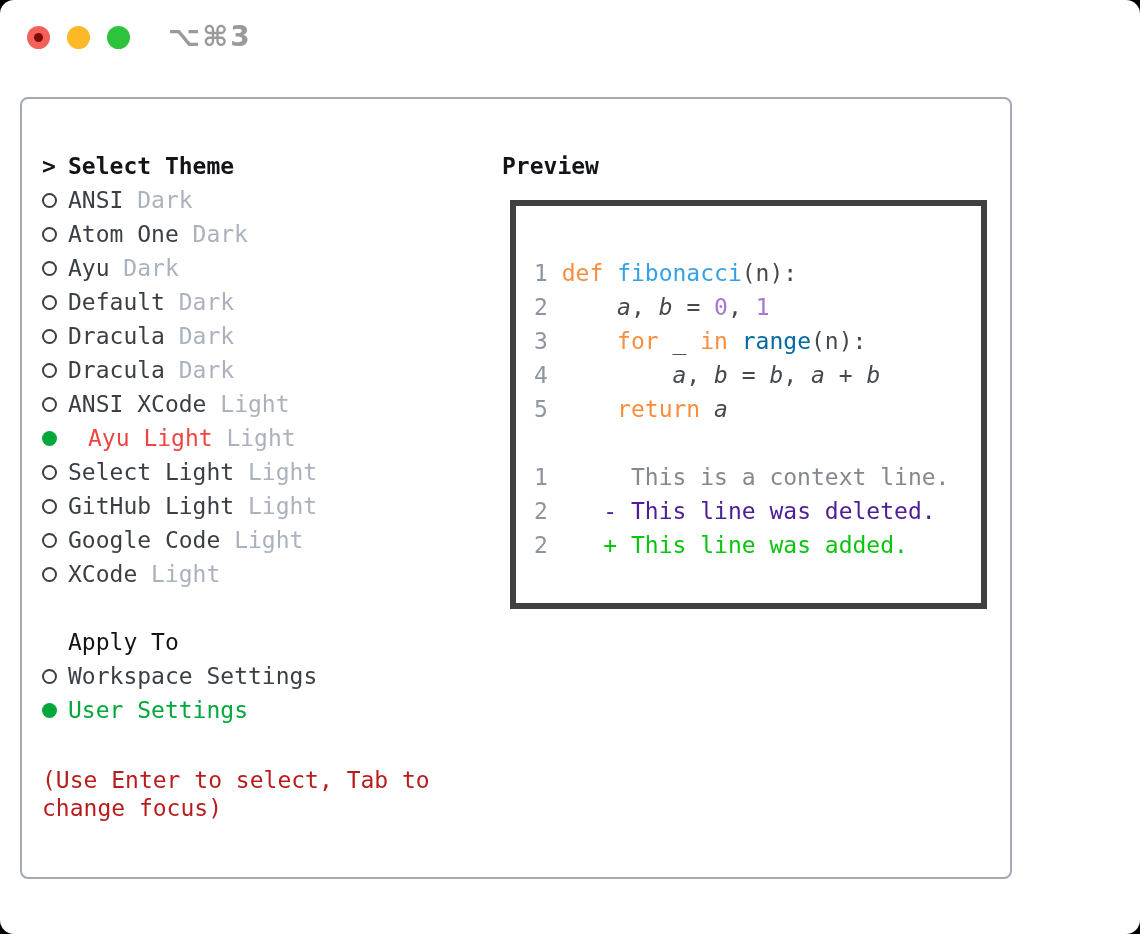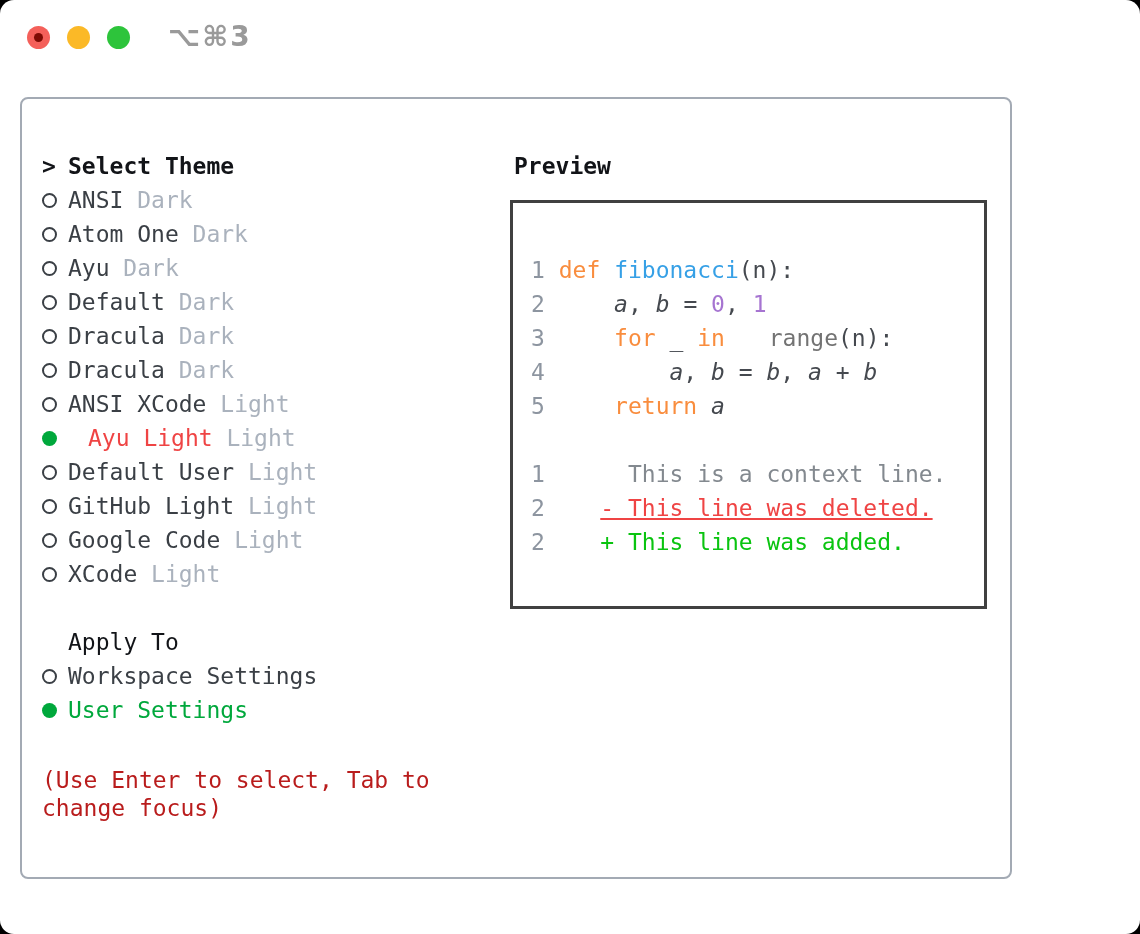--- a/index.html
+++ b/index.html
@@ -66,46 +66,46 @@
   .opt-label { color: #3a3f45; }
   .opt-label.sel { color: #00a83c; }
   .hint {
     margin-top: 5px;
     color: #b91c1c;
     white-space: pre-line;
     line-height: 28px;
   }
   
   .preview-title {
-    position: absolute; left: 492px; top: 50px;
+    position: absolute; left: 480px; top: 50px;
     height: 34px; line-height: 34px;
     font-size: 23px; font-weight: bold; color: #121418;
   }
   .preview-box {
     position: absolute; left: 488px; top: 101px;
     width: 477px; height: 409px;
     box-sizing: border-box;
-    border: 3px solid #404040;
+    border: 6px solid #404040;
     background: #fff;
   }
   .code {
     position: absolute; left: 18px; top: 50px;
     font-size: 23px; line-height: 34px;
     color: #45494f;
     white-space: pre;
   }
   .cl { height: 34px; white-space: pre; }
   .ln { color: #8d95a0; }
   .tk-kw   { color: #f98d3e; }
   .tk-fn   { color: #36a0e6; }
-  .tk-call { color: #737373; margin-left: 30px; }
+  .tk-call { color: #0369a1; }
   .tk-num  { color: #a674d1; }
   .tk-var  { color: #45494f; font-style: italic; }
   .tk-ctx  { color: #83898f; }
-  .tk-del  { color: #ef4444; text-decoration: underline; }
+  .tk-del  { color: #4c1d95; }
   .tk-add  { color: #0ac410; }
 </style>
 </head>
 <body>
 
 <div class="window">
 
   <div class="titlebar">
     <div class="lights">
       <span class="light red">
@@ -127,21 +127,21 @@
 
       <div id="theme-list">
           <div class="row item"><span class="marker"><span class="radio"></span></span><span class="theme-name">ANSI</span><span class="theme-tag">Dark</span></div>
           <div class="row item"><span class="marker"><span class="radio"></span></span><span class="theme-name">Atom One</span><span class="theme-tag">Dark</span></div>
           <div class="row item"><span class="marker"><span class="radio"></span></span><span class="theme-name">Ayu</span><span class="theme-tag">Dark</span></div>
           <div class="row item"><span class="marker"><span class="radio"></span></span><span class="theme-name">Default</span><span class="theme-tag">Dark</span></div>
           <div class="row item"><span class="marker"><span class="radio"></span></span><span class="theme-name">Dracula</span><span class="theme-tag">Dark</span></div>
           <div class="row item"><span class="marker"><span class="radio"></span></span><span class="theme-name">Dracula</span><span class="theme-tag">Dark</span></div>
           <div class="row item"><span class="marker"><span class="radio"></span></span><span class="theme-name">ANSI XCode</span><span class="theme-tag">Light</span></div>
           <div class="row item"><span class="marker"><span class="radio sel"></span></span><span class="theme-name sel">Ayu Light</span><span class="theme-tag">Light</span></div>
-          <div class="row item"><span class="marker"><span class="radio"></span></span><span class="theme-name">Default User</span><span class="theme-tag">Light</span></div>
+          <div class="row item"><span class="marker"><span class="radio"></span></span><span class="theme-name">Select Light</span><span class="theme-tag">Light</span></div>
           <div class="row item"><span class="marker"><span class="radio"></span></span><span class="theme-name">GitHub Light</span><span class="theme-tag">Light</span></div>
           <div class="row item"><span class="marker"><span class="radio"></span></span><span class="theme-name">Google Code</span><span class="theme-tag">Light</span></div>
           <div class="row item"><span class="marker"><span class="radio"></span></span><span class="theme-name">XCode</span><span class="theme-tag">Light</span></div>
         </div>
 
       <div class="row blank"></div>
 
       <div class="row">
         <span class="marker"></span>
         <span class="header-text2">Apply To</span>

